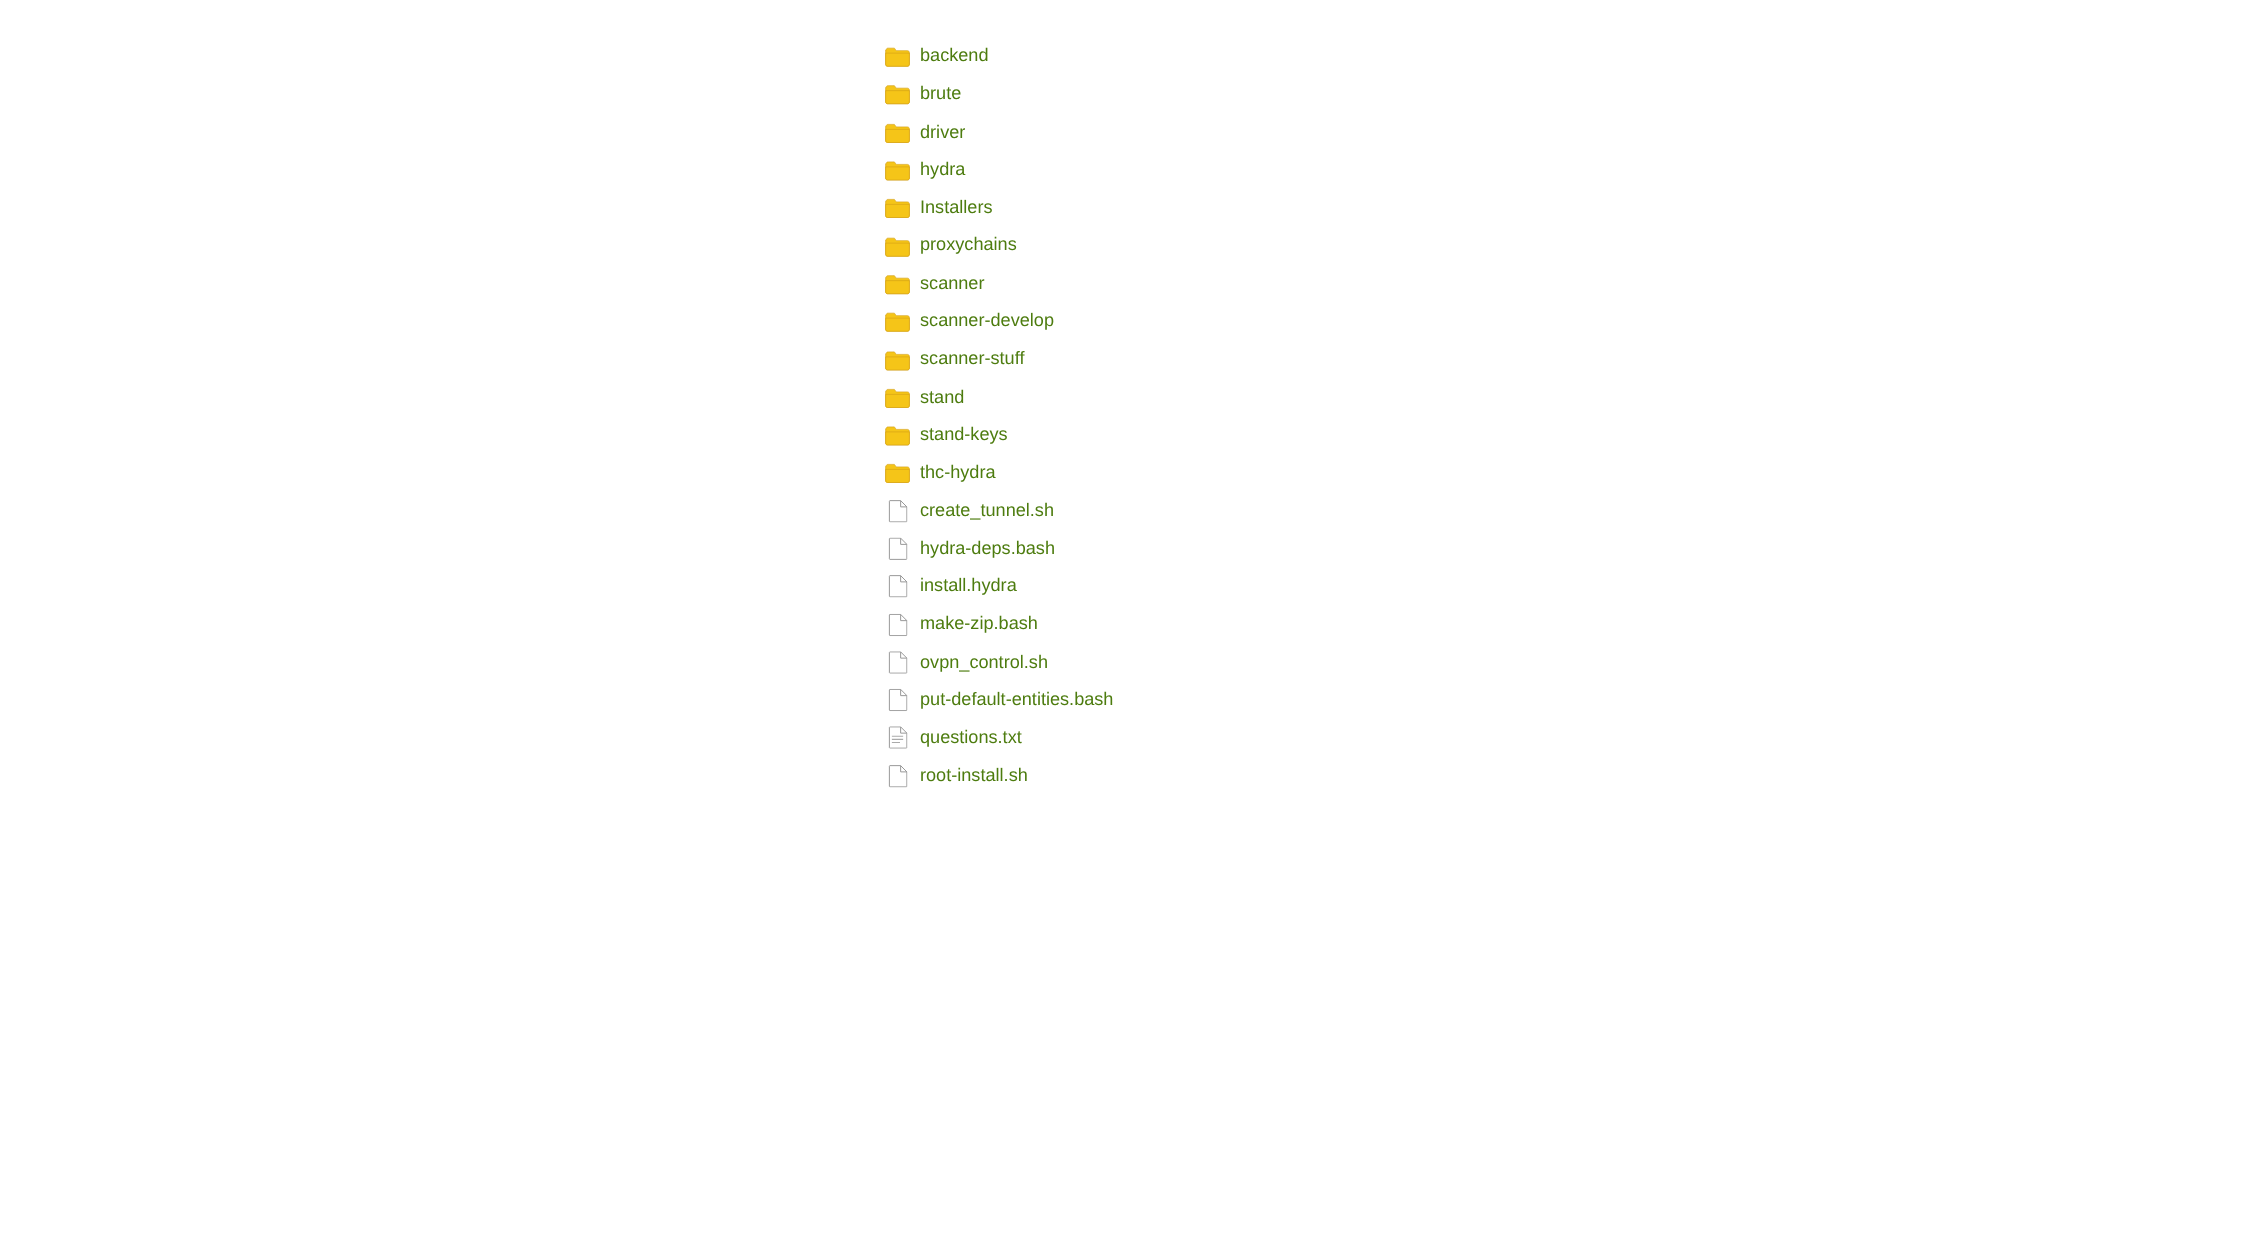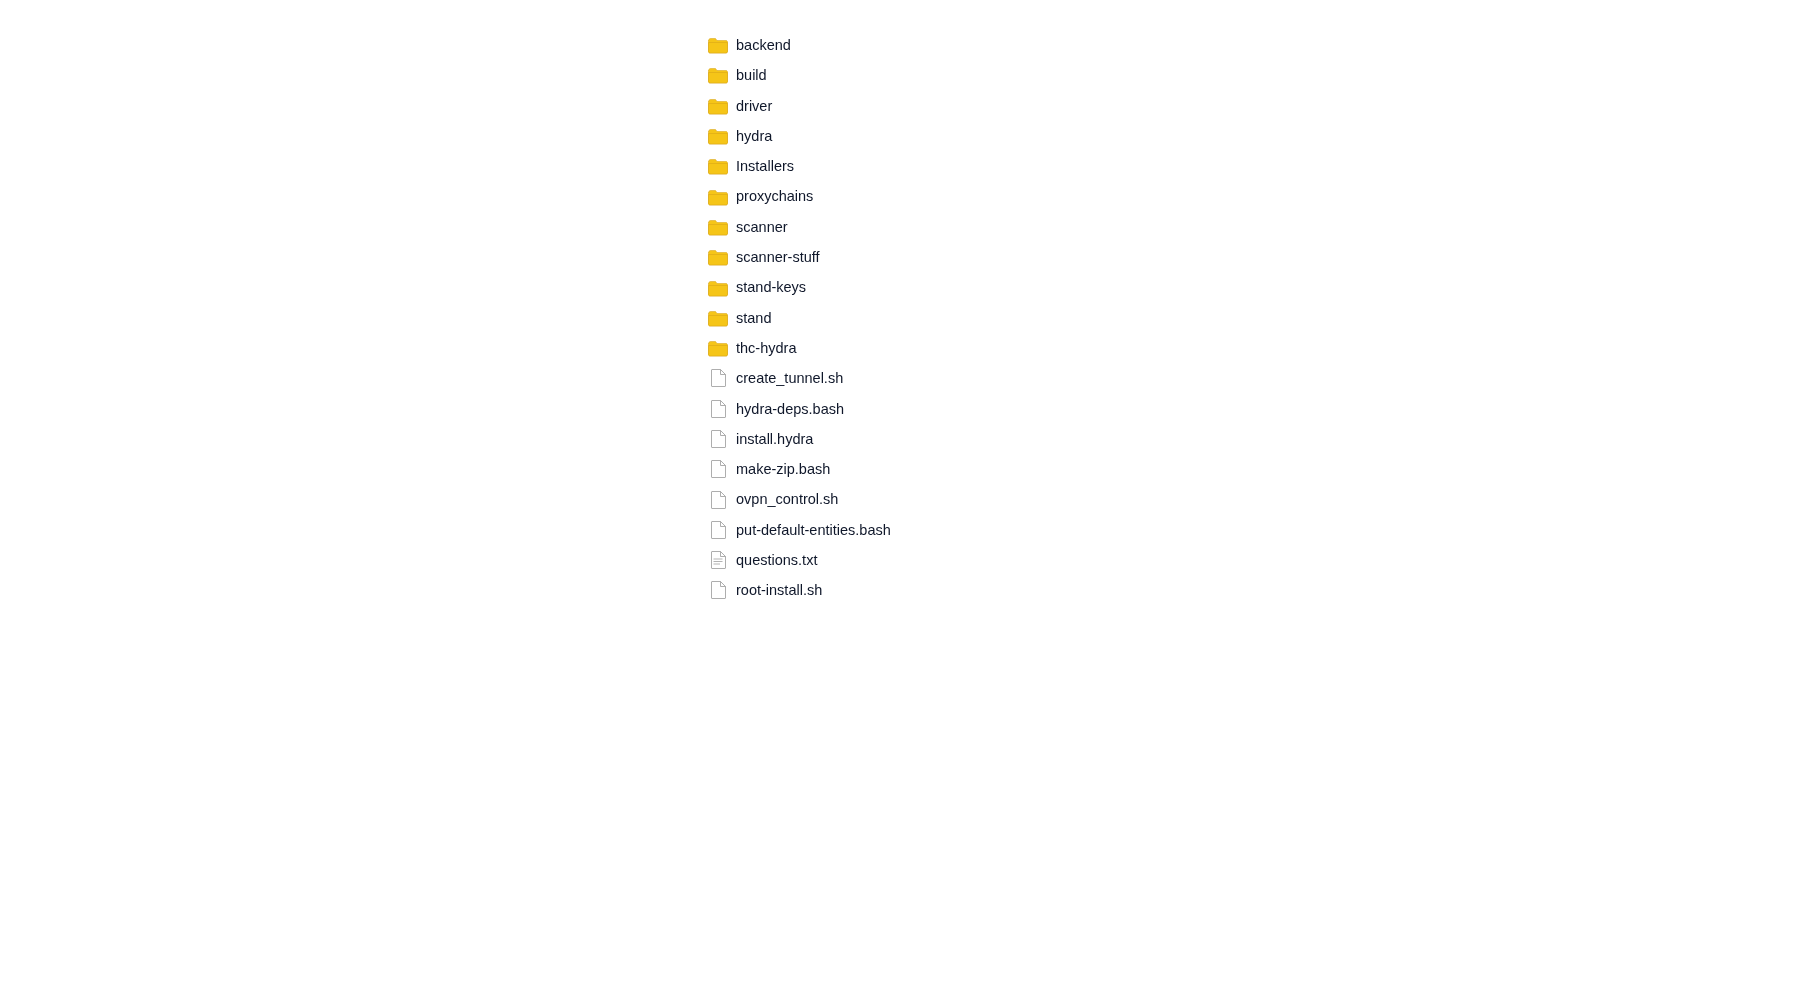--- a/index.html
+++ b/index.html
@@ -55,21 +55,21 @@
     }
 
     
     .file-icon-svg {
       width: 16px;
       height: 18px;
     }
 
     .file-name {
       font-size: 14.5px;
-      color: #0f172a;
+      color: #4d7c0f;
       line-height: 1.4;
     }
   </style>
 </head>
 <body>
 
 <div class="file-list">
     <div class="file-item">
       <span class="file-icon">
         <svg class="folder-icon-svg" viewBox="0 0 20 18" xmlns="http://www.w3.org/2000/svg">
@@ -79,21 +79,21 @@
       </span>
       <span class="file-name">backend</span>
     </div>
     <div class="file-item">
       <span class="file-icon">
         <svg class="folder-icon-svg" viewBox="0 0 20 18" xmlns="http://www.w3.org/2000/svg">
       <path d="M1 4 C1 3 1.5 2.5 2.5 2.5 L7.5 2.5 L9 4.5 L18 4.5 C18.8 4.5 19.5 5.2 19.5 6 L19.5 15.5 C19.5 16.3 18.8 17 18 17 L2 17 C1.2 17 0.5 16.3 0.5 15.5 L0.5 4 Z" fill="#F5C518" stroke="#D4A017" stroke-width="0.5"></path>
       <path d="M0.5 6.5 L19.5 6.5 L19.5 15.5 C19.5 16.3 18.8 17 18 17 L2 17 C1.2 17 0.5 16.3 0.5 15.5 Z" fill="#F5C518" stroke="#D4A017" stroke-width="0.5"></path>
     </svg>
       </span>
-      <span class="file-name">build</span>
+      <span class="file-name">brute</span>
     </div>
     <div class="file-item">
       <span class="file-icon">
         <svg class="folder-icon-svg" viewBox="0 0 20 18" xmlns="http://www.w3.org/2000/svg">
       <path d="M1 4 C1 3 1.5 2.5 2.5 2.5 L7.5 2.5 L9 4.5 L18 4.5 C18.8 4.5 19.5 5.2 19.5 6 L19.5 15.5 C19.5 16.3 18.8 17 18 17 L2 17 C1.2 17 0.5 16.3 0.5 15.5 L0.5 4 Z" fill="#F5C518" stroke="#D4A017" stroke-width="0.5"></path>
       <path d="M0.5 6.5 L19.5 6.5 L19.5 15.5 C19.5 16.3 18.8 17 18 17 L2 17 C1.2 17 0.5 16.3 0.5 15.5 Z" fill="#F5C518" stroke="#D4A017" stroke-width="0.5"></path>
     </svg>
       </span>
       <span class="file-name">driver</span>
     </div>
@@ -133,39 +133,48 @@
       </span>
       <span class="file-name">scanner</span>
     </div>
     <div class="file-item">
       <span class="file-icon">
         <svg class="folder-icon-svg" viewBox="0 0 20 18" xmlns="http://www.w3.org/2000/svg">
       <path d="M1 4 C1 3 1.5 2.5 2.5 2.5 L7.5 2.5 L9 4.5 L18 4.5 C18.8 4.5 19.5 5.2 19.5 6 L19.5 15.5 C19.5 16.3 18.8 17 18 17 L2 17 C1.2 17 0.5 16.3 0.5 15.5 L0.5 4 Z" fill="#F5C518" stroke="#D4A017" stroke-width="0.5"></path>
       <path d="M0.5 6.5 L19.5 6.5 L19.5 15.5 C19.5 16.3 18.8 17 18 17 L2 17 C1.2 17 0.5 16.3 0.5 15.5 Z" fill="#F5C518" stroke="#D4A017" stroke-width="0.5"></path>
     </svg>
       </span>
+      <span class="file-name">scanner-develop</span>
+    </div>
+    <div class="file-item">
+      <span class="file-icon">
+        <svg class="folder-icon-svg" viewBox="0 0 20 18" xmlns="http://www.w3.org/2000/svg">
+      <path d="M1 4 C1 3 1.5 2.5 2.5 2.5 L7.5 2.5 L9 4.5 L18 4.5 C18.8 4.5 19.5 5.2 19.5 6 L19.5 15.5 C19.5 16.3 18.8 17 18 17 L2 17 C1.2 17 0.5 16.3 0.5 15.5 L0.5 4 Z" fill="#F5C518" stroke="#D4A017" stroke-width="0.5"></path>
+      <path d="M0.5 6.5 L19.5 6.5 L19.5 15.5 C19.5 16.3 18.8 17 18 17 L2 17 C1.2 17 0.5 16.3 0.5 15.5 Z" fill="#F5C518" stroke="#D4A017" stroke-width="0.5"></path>
+    </svg>
+      </span>
       <span class="file-name">scanner-stuff</span>
     </div>
     <div class="file-item">
       <span class="file-icon">
         <svg class="folder-icon-svg" viewBox="0 0 20 18" xmlns="http://www.w3.org/2000/svg">
       <path d="M1 4 C1 3 1.5 2.5 2.5 2.5 L7.5 2.5 L9 4.5 L18 4.5 C18.8 4.5 19.5 5.2 19.5 6 L19.5 15.5 C19.5 16.3 18.8 17 18 17 L2 17 C1.2 17 0.5 16.3 0.5 15.5 L0.5 4 Z" fill="#F5C518" stroke="#D4A017" stroke-width="0.5"></path>
       <path d="M0.5 6.5 L19.5 6.5 L19.5 15.5 C19.5 16.3 18.8 17 18 17 L2 17 C1.2 17 0.5 16.3 0.5 15.5 Z" fill="#F5C518" stroke="#D4A017" stroke-width="0.5"></path>
     </svg>
       </span>
+      <span class="file-name">stand</span>
+    </div>
+    <div class="file-item">
+      <span class="file-icon">
+        <svg class="folder-icon-svg" viewBox="0 0 20 18" xmlns="http://www.w3.org/2000/svg">
+      <path d="M1 4 C1 3 1.5 2.5 2.5 2.5 L7.5 2.5 L9 4.5 L18 4.5 C18.8 4.5 19.5 5.2 19.5 6 L19.5 15.5 C19.5 16.3 18.8 17 18 17 L2 17 C1.2 17 0.5 16.3 0.5 15.5 L0.5 4 Z" fill="#F5C518" stroke="#D4A017" stroke-width="0.5"></path>
+      <path d="M0.5 6.5 L19.5 6.5 L19.5 15.5 C19.5 16.3 18.8 17 18 17 L2 17 C1.2 17 0.5 16.3 0.5 15.5 Z" fill="#F5C518" stroke="#D4A017" stroke-width="0.5"></path>
+    </svg>
+      </span>
       <span class="file-name">stand-keys</span>
-    </div>
-    <div class="file-item">
-      <span class="file-icon">
-        <svg class="folder-icon-svg" viewBox="0 0 20 18" xmlns="http://www.w3.org/2000/svg">
-      <path d="M1 4 C1 3 1.5 2.5 2.5 2.5 L7.5 2.5 L9 4.5 L18 4.5 C18.8 4.5 19.5 5.2 19.5 6 L19.5 15.5 C19.5 16.3 18.8 17 18 17 L2 17 C1.2 17 0.5 16.3 0.5 15.5 L0.5 4 Z" fill="#F5C518" stroke="#D4A017" stroke-width="0.5"></path>
-      <path d="M0.5 6.5 L19.5 6.5 L19.5 15.5 C19.5 16.3 18.8 17 18 17 L2 17 C1.2 17 0.5 16.3 0.5 15.5 Z" fill="#F5C518" stroke="#D4A017" stroke-width="0.5"></path>
-    </svg>
-      </span>
-      <span class="file-name">stand</span>
     </div>
     <div class="file-item">
       <span class="file-icon">
         <svg class="folder-icon-svg" viewBox="0 0 20 18" xmlns="http://www.w3.org/2000/svg">
       <path d="M1 4 C1 3 1.5 2.5 2.5 2.5 L7.5 2.5 L9 4.5 L18 4.5 C18.8 4.5 19.5 5.2 19.5 6 L19.5 15.5 C19.5 16.3 18.8 17 18 17 L2 17 C1.2 17 0.5 16.3 0.5 15.5 L0.5 4 Z" fill="#F5C518" stroke="#D4A017" stroke-width="0.5"></path>
       <path d="M0.5 6.5 L19.5 6.5 L19.5 15.5 C19.5 16.3 18.8 17 18 17 L2 17 C1.2 17 0.5 16.3 0.5 15.5 Z" fill="#F5C518" stroke="#D4A017" stroke-width="0.5"></path>
     </svg>
       </span>
       <span class="file-name">thc-hydra</span>
     </div>

